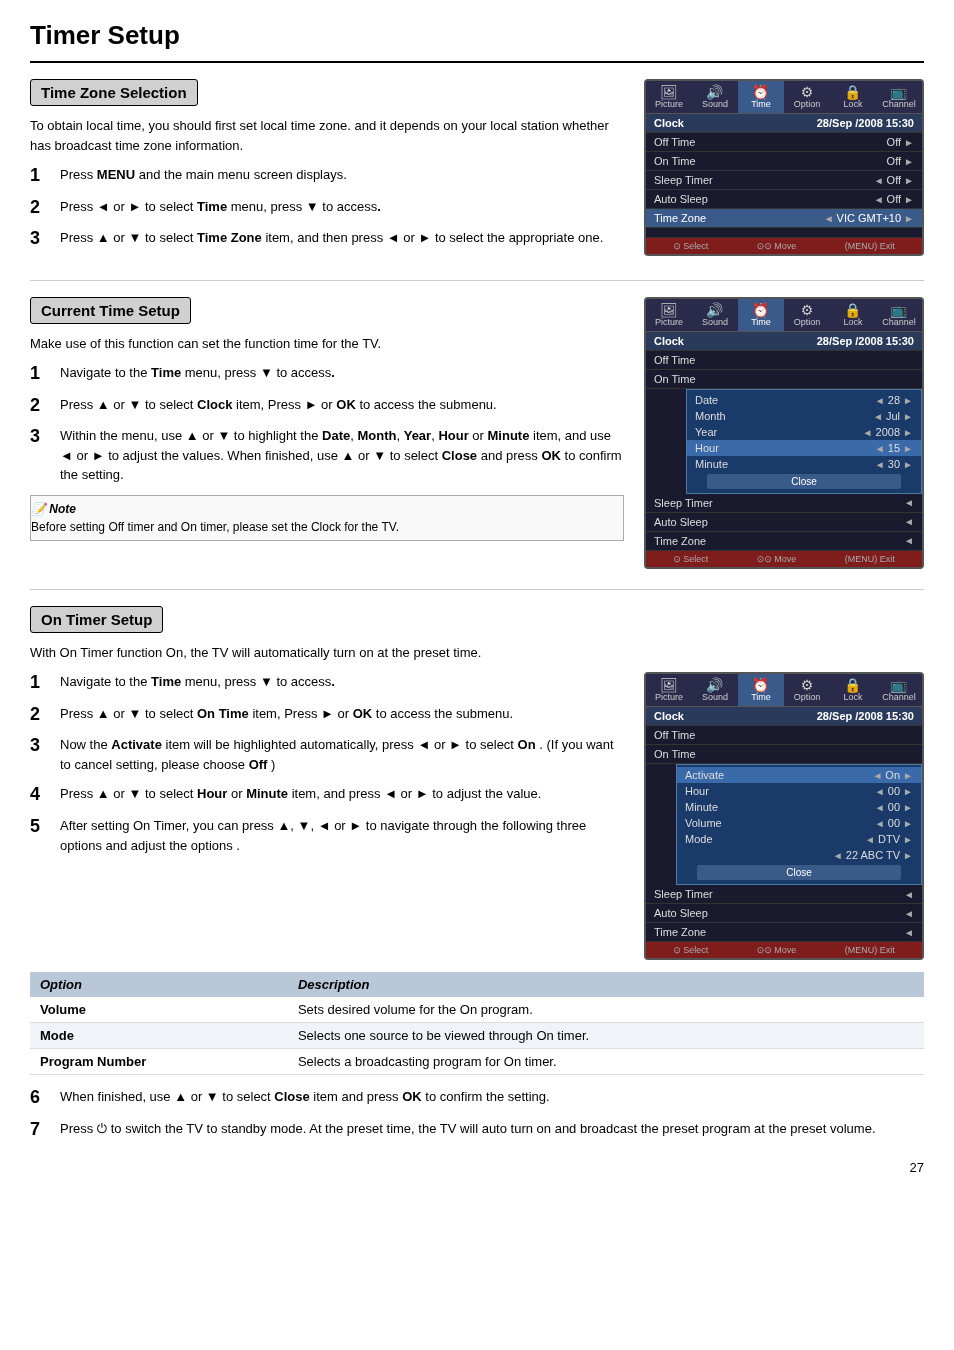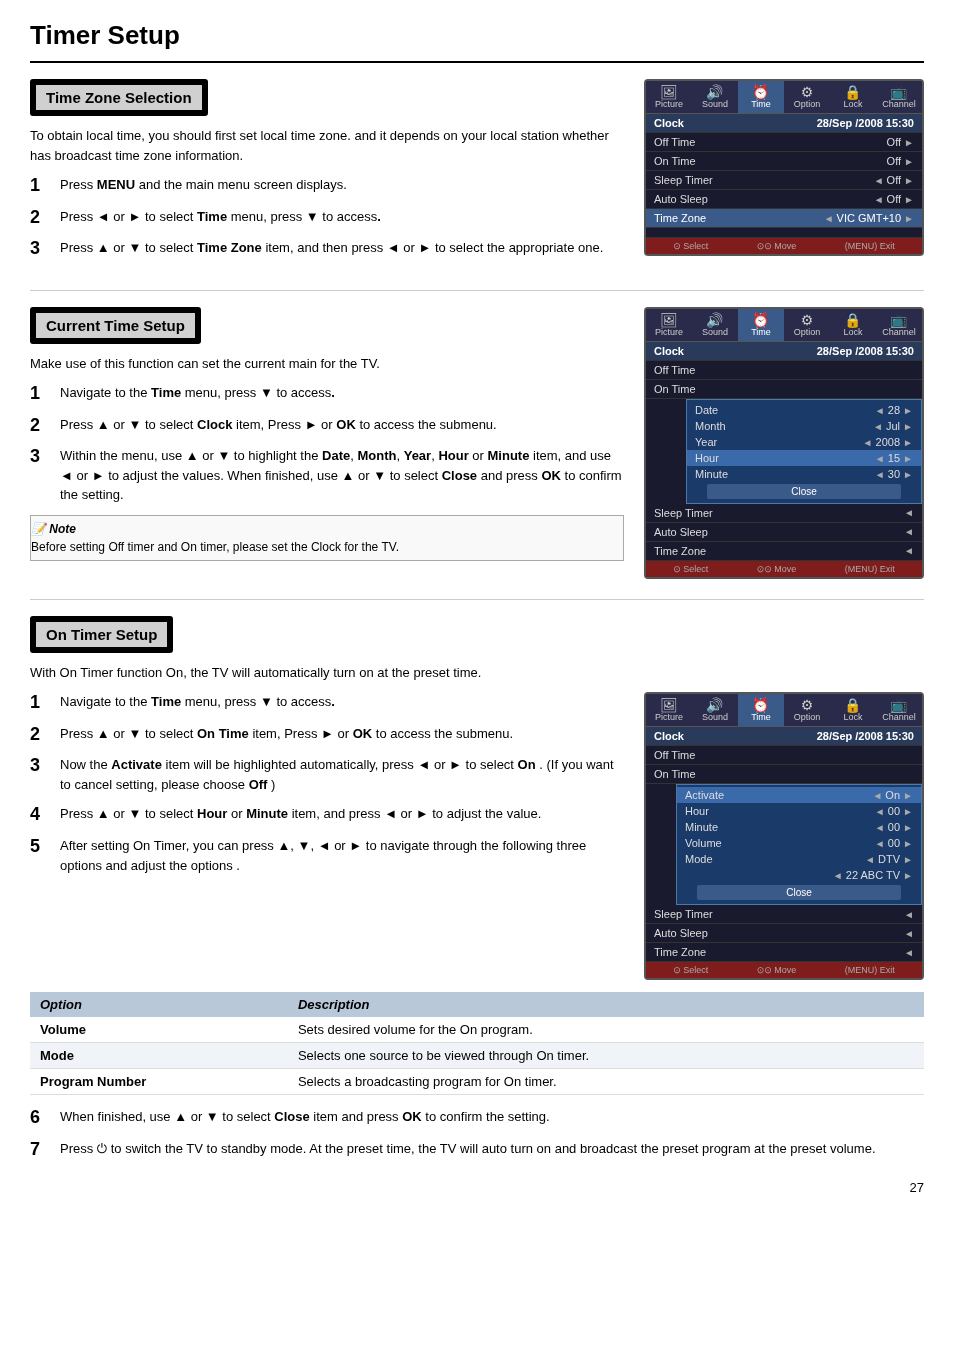--- a/index.html
+++ b/index.html
@@ -16,21 +16,21 @@
     h1.main-title {
       font-size: 26px;
       font-weight: bold;
       border-bottom: 2px solid #000;
       padding-bottom: 10px;
       margin-bottom: 16px;
     }
 
     .section-header {
       background: #d0d0d0;
-      border: 6px solid #000000;
+      border: 1px solid #000000;
       border-radius: 3px;
       padding: 4px 10px;
       font-size: 15px;
       font-weight: bold;
       display: inline-block;
       margin-bottom: 10px;
     }
 
     .section {
       margin-bottom: 20px;
@@ -311,21 +311,21 @@
     </div>
   </div>
 </div>
 
 <hr class="divider-line">
 
 <div class="section">
   <div class="two-col">
     <div class="left-col">
       <div class="section-header">Current Time Setup</div>
-      <p class="section-intro">Make use of this function can set the current main for the TV.</p>
+      <p class="section-intro">Make use of this function can set the function time for the TV.</p>
       <ul class="steps">
         <li>
           <span class="step-num">1</span>
           <span class="step-text">Navigate to the <b>Time</b> menu,  press ▼  to access<b>.</b></span>
         </li>
         <li>
           <span class="step-num">2</span>
           <span class="step-text">Press ▲ or ▼  to select <b>Clock</b> item, Press ► or <b>OK</b> to access the submenu.</span>
         </li>
         <li>

